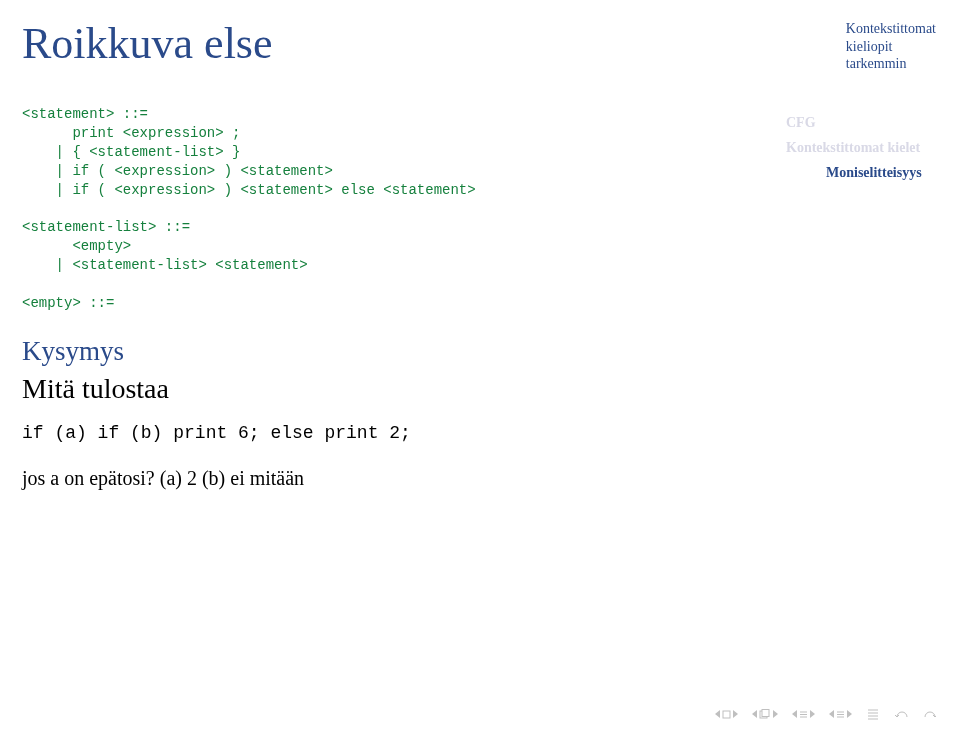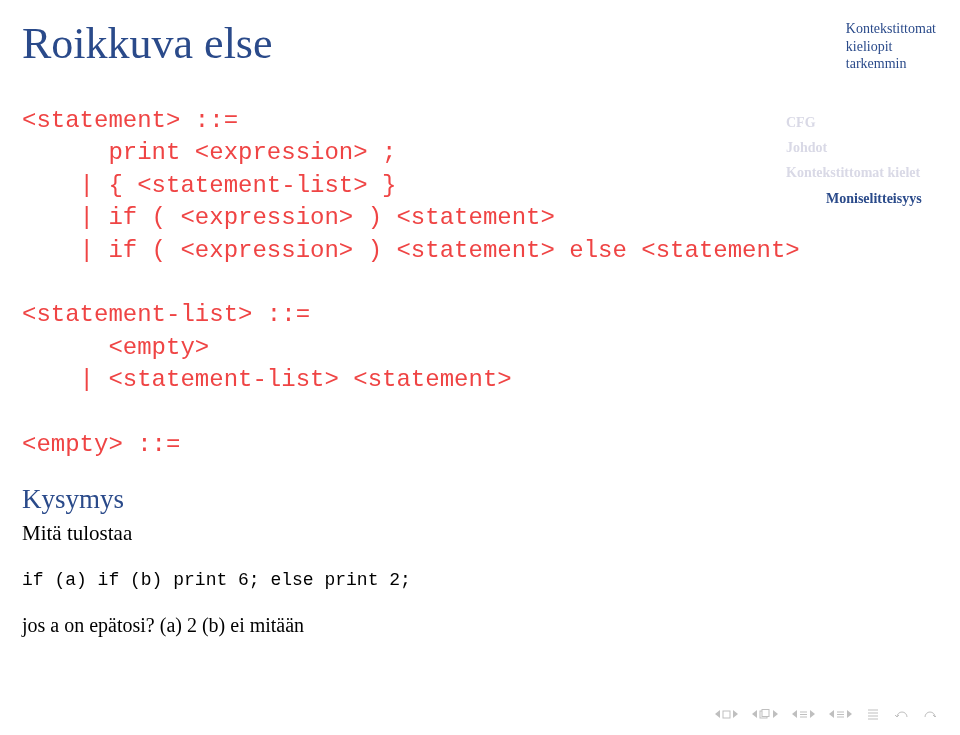--- a/index.html
+++ b/index.html
@@ -40,36 +40,36 @@
     line-height: 1.8;
     font-weight: bold;
   }
   .sidebar .sb-item { color: #d9d9e6; }
   .sidebar .sb-item.active { color: #2a4a8a; margin-left: 40px; }
   .content {
     width: 740px;
   }
   .codeblock {
     font-family: 'Courier New', monospace;
-    font-size: 24px;
+    font-size: 14px;
     line-height: 1.35;
     white-space: pre;
-    color: #ef4444;
+    color: #15803d;
     margin-bottom: 18px;
   }
   .kysymys {
     color: #2a4a8a;
     font-size: 27px;
     margin-top: 23px;
     margin-bottom: 6px;
     font-weight: normal;
   }
   .subline {
-    font-size: 21px;
-    margin-bottom: 24px;
+    font-size: 28px;
+    margin-bottom: 18px;
   }
   .codeinline {
     font-family: 'Courier New', monospace;
     font-size: 18px;
     white-space: pre;
     margin-bottom: 24px;
   }
   .bottomline {
     font-size: 20px;
   }
@@ -120,21 +120,20 @@
   <div class="header-box">
     <div>Kontekstittomat</div>
     <div>kieliopit</div>
     <div>tarkemmin</div>
   </div>
 
   <h1 class="title">Roikkuva else</h1>
 
   <div class="sidebar">
     <div class="sb-item">CFG</div>
-    <div class="sb-item">Johdot</div>
     <div class="sb-item">Kontekstittomat kielet</div>
     <div class="sb-item active">Moniselitteisyys</div>
   </div>
 
   <div class="content">
     <div class="codeblock">&lt;statement&gt; ::=
       print &lt;expression&gt; ;
     | { &lt;statement-list&gt; }
     | if ( &lt;expression&gt; ) &lt;statement&gt;
     | if ( &lt;expression&gt; ) &lt;statement&gt; else &lt;statement&gt;

